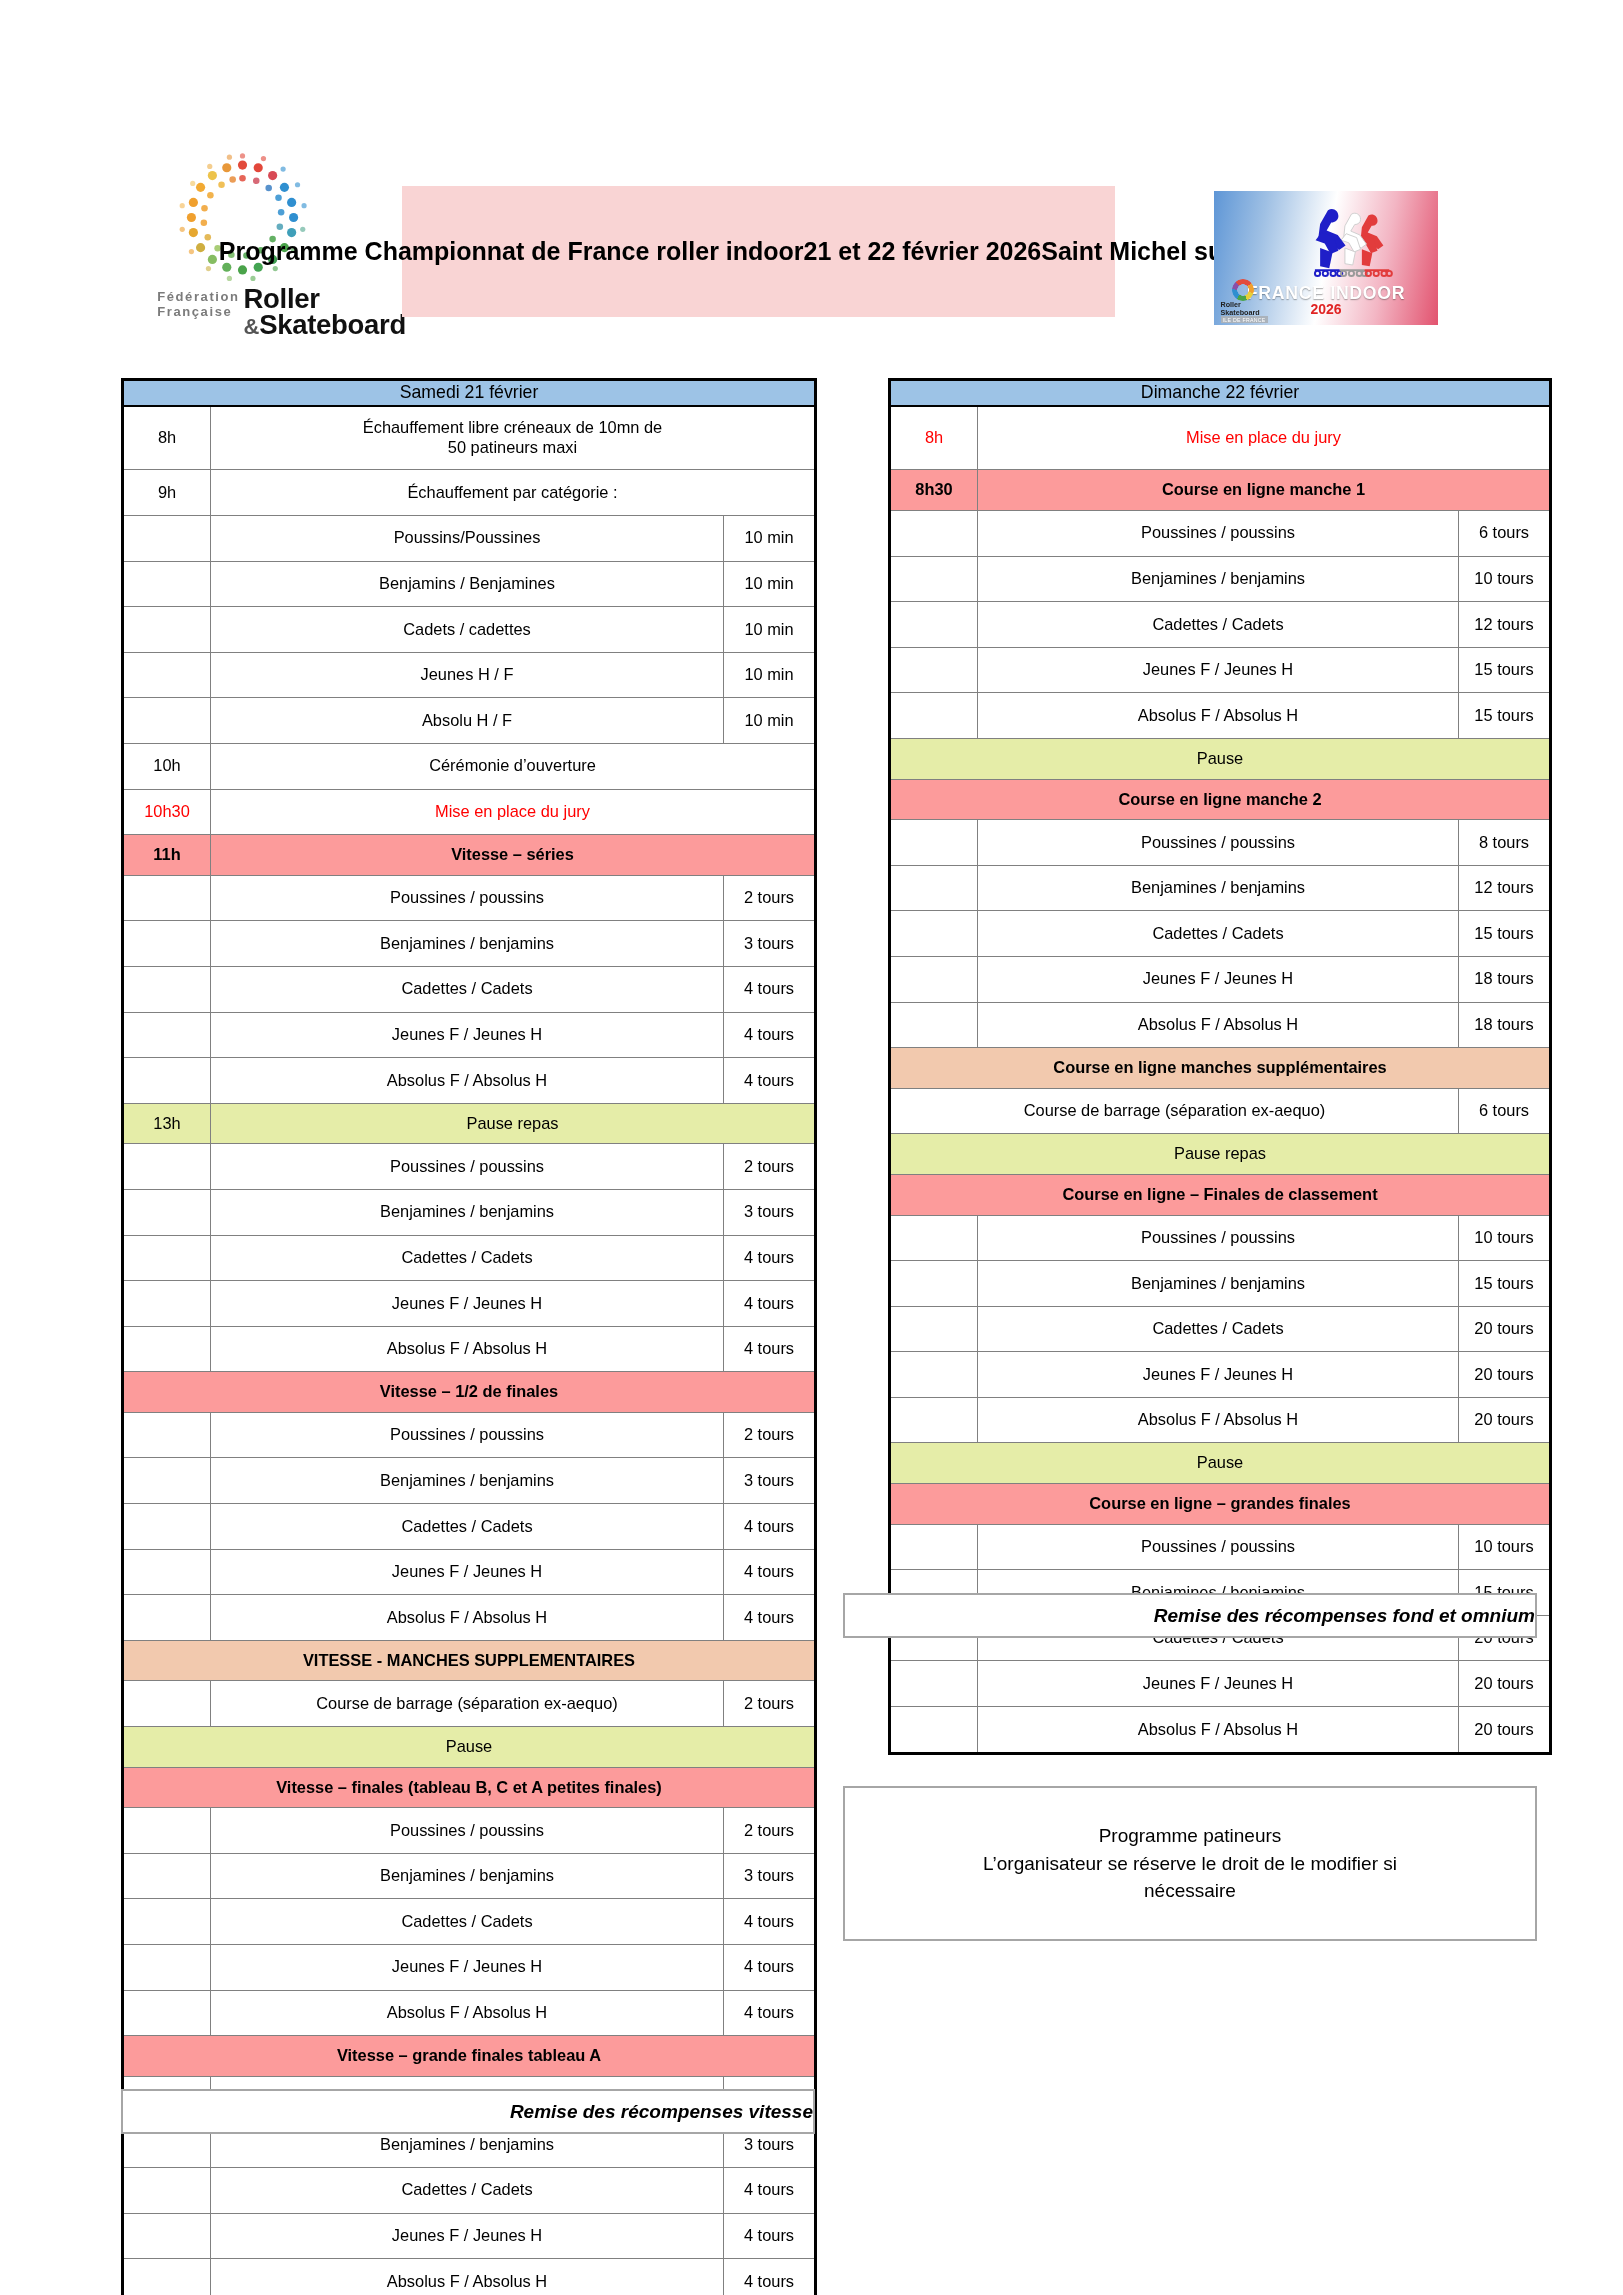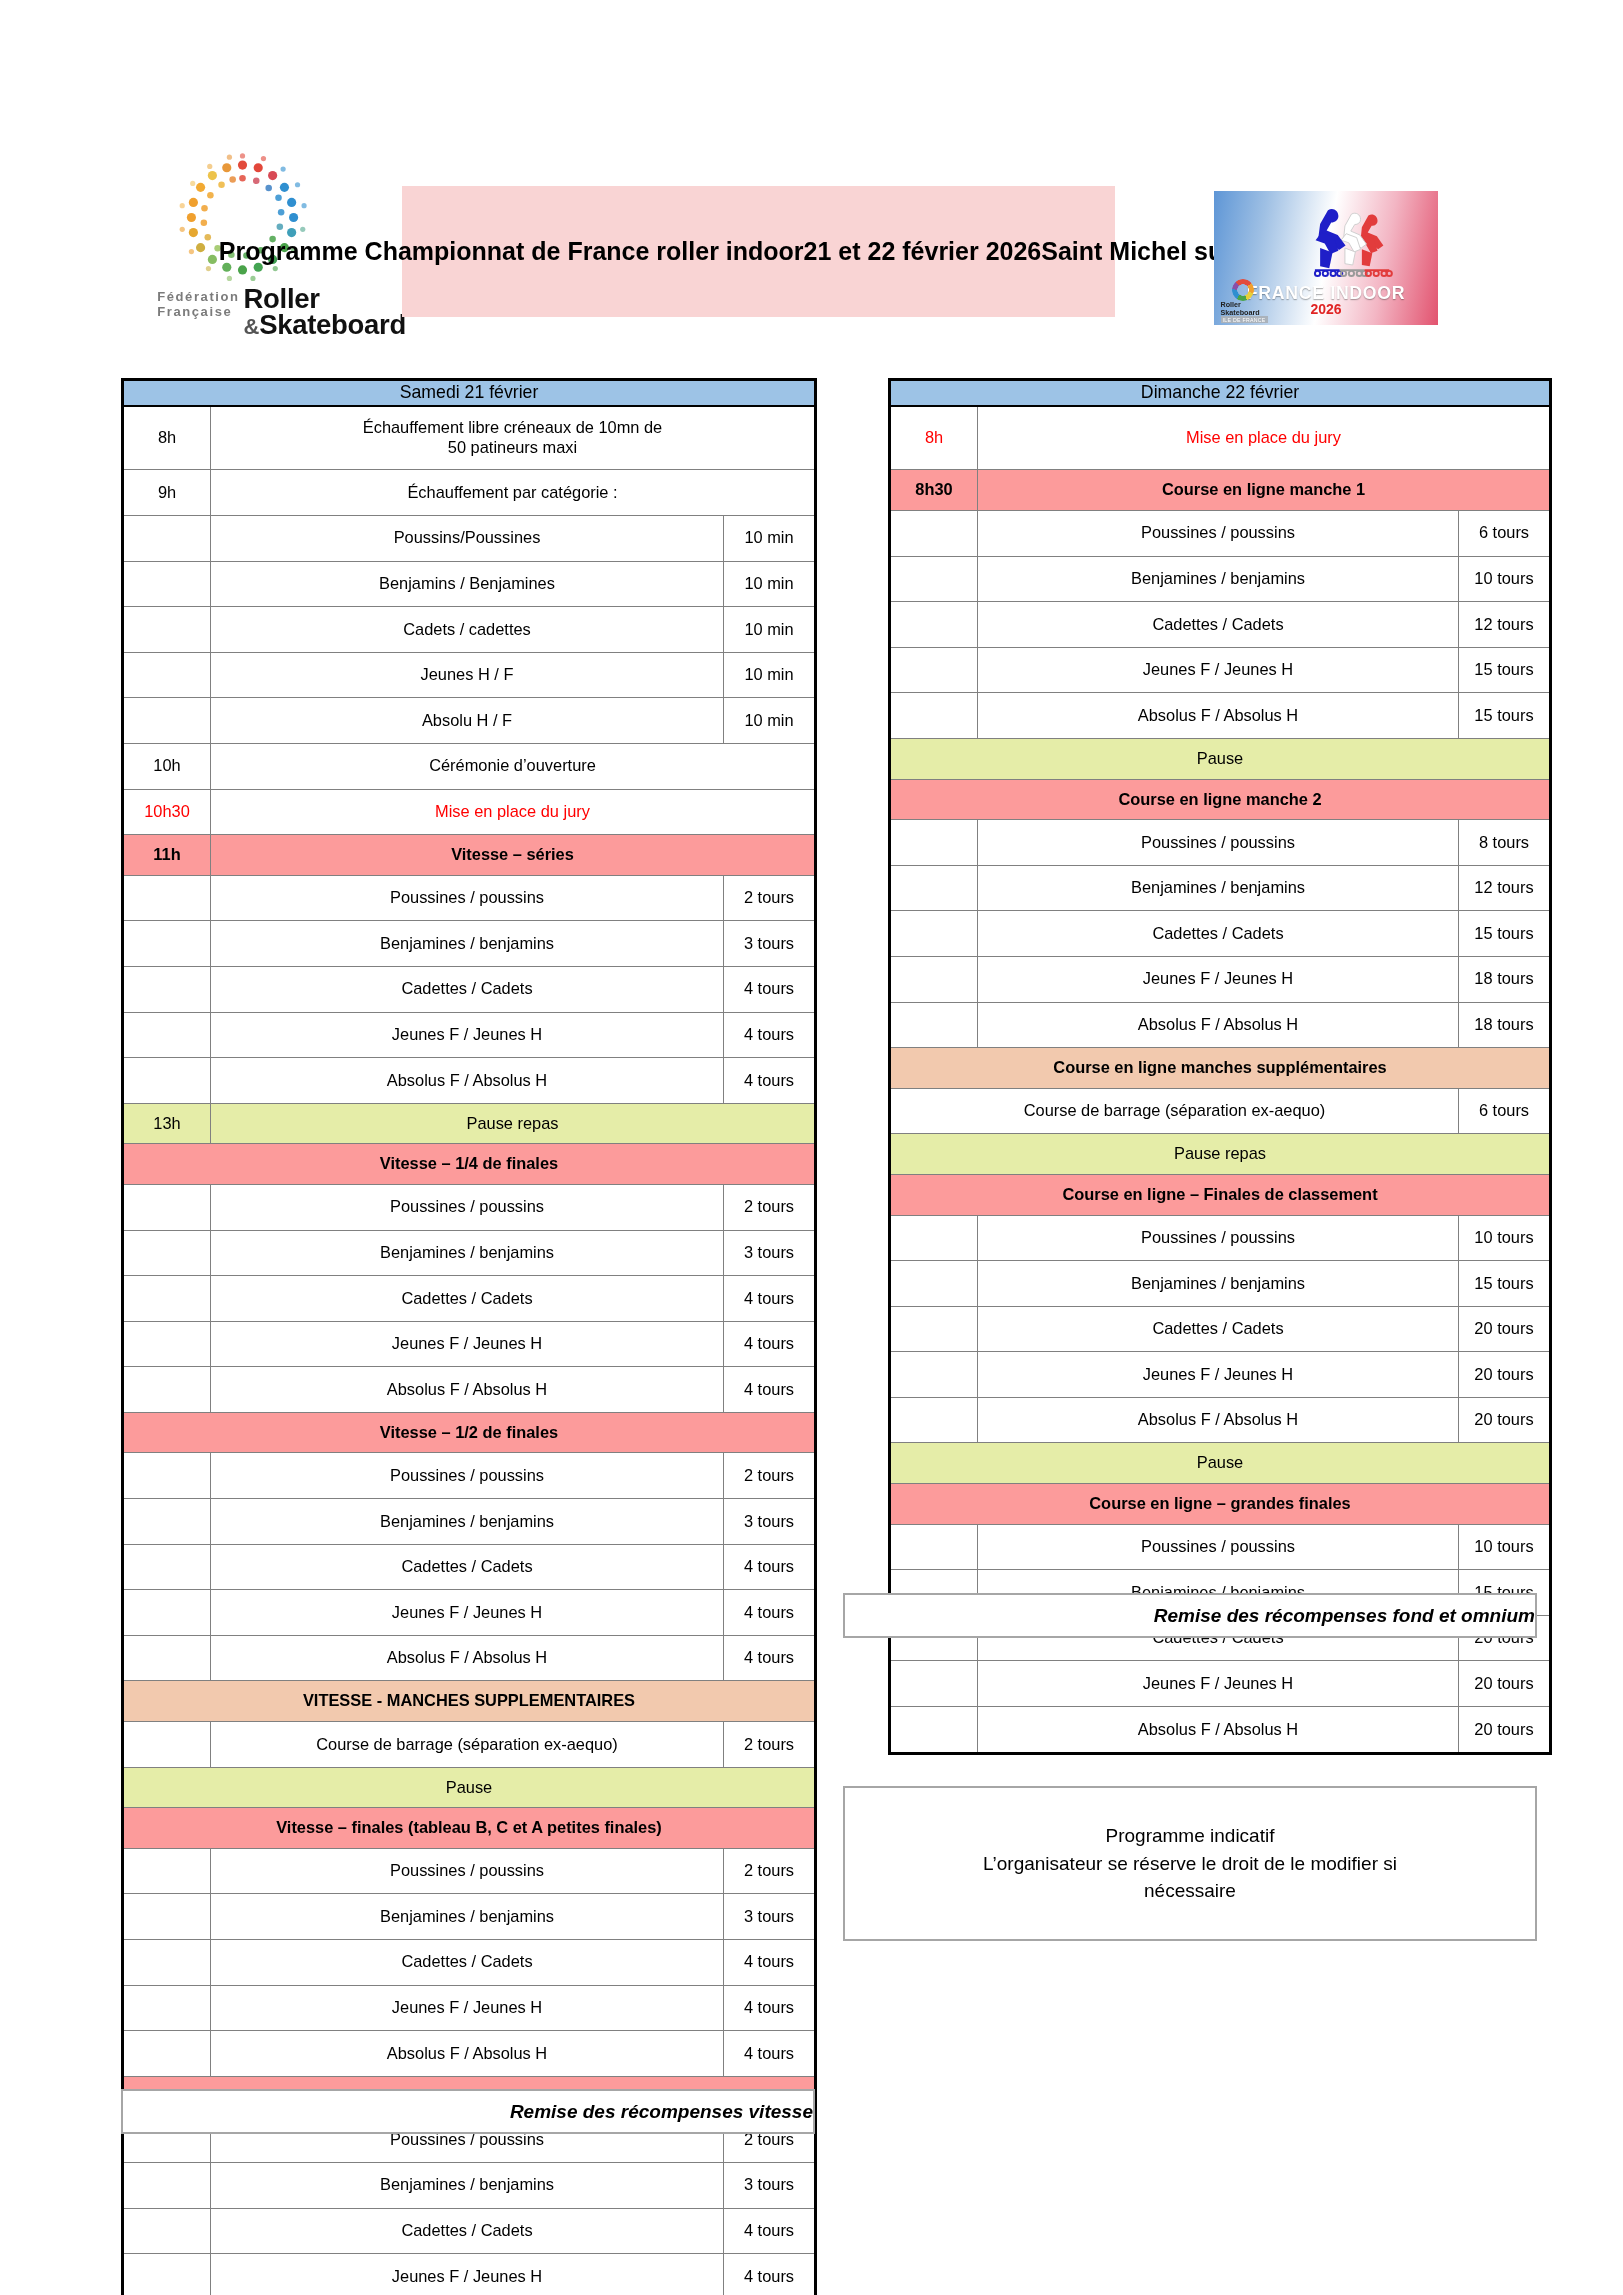--- a/index.html
+++ b/index.html
@@ -430,23 +430,20 @@
       </tr>
       <tr class="">
         <td class="row"></td>
         <td colspan="1" class="row">Absolus F / Absolus H</td>
         <td class="row">4 tours</td>
       </tr>
       <tr class="r-green">
         <td class="sect">13h</td>
         <td colspan="2" class="sect">Pause repas</td>
       </tr>
-      <tr class="r-pink">
-        <td colspan="3" class="sect">Vitesse – 1/4 de finales</td>
-      </tr>
       <tr class="">
         <td class="row"></td>
         <td colspan="1" class="row">Poussines / poussins</td>
         <td class="row">2 tours</td>
       </tr>
       <tr class="">
         <td class="row"></td>
         <td colspan="1" class="row">Benjamines / benjamins</td>
         <td class="row">3 tours</td>
       </tr>
@@ -711,17 +708,17 @@
 
 <div class="awards-box" id="awards-speed">
   <span>Remise des récompenses vitesse</span>
 </div>
 
 <div class="awards-box" id="awards-fond">
   <span>Remise des récompenses fond et omnium</span>
 </div>
 
 <div id="disclaimer-box">
-  <div>Programme indicatif</div>
+  <div>Programme patineurs</div>
   <div>L’organisateur se réserve le droit de le modifier si</div>
   <div>nécessaire</div>
 </div>
 
 
 </body></html>

